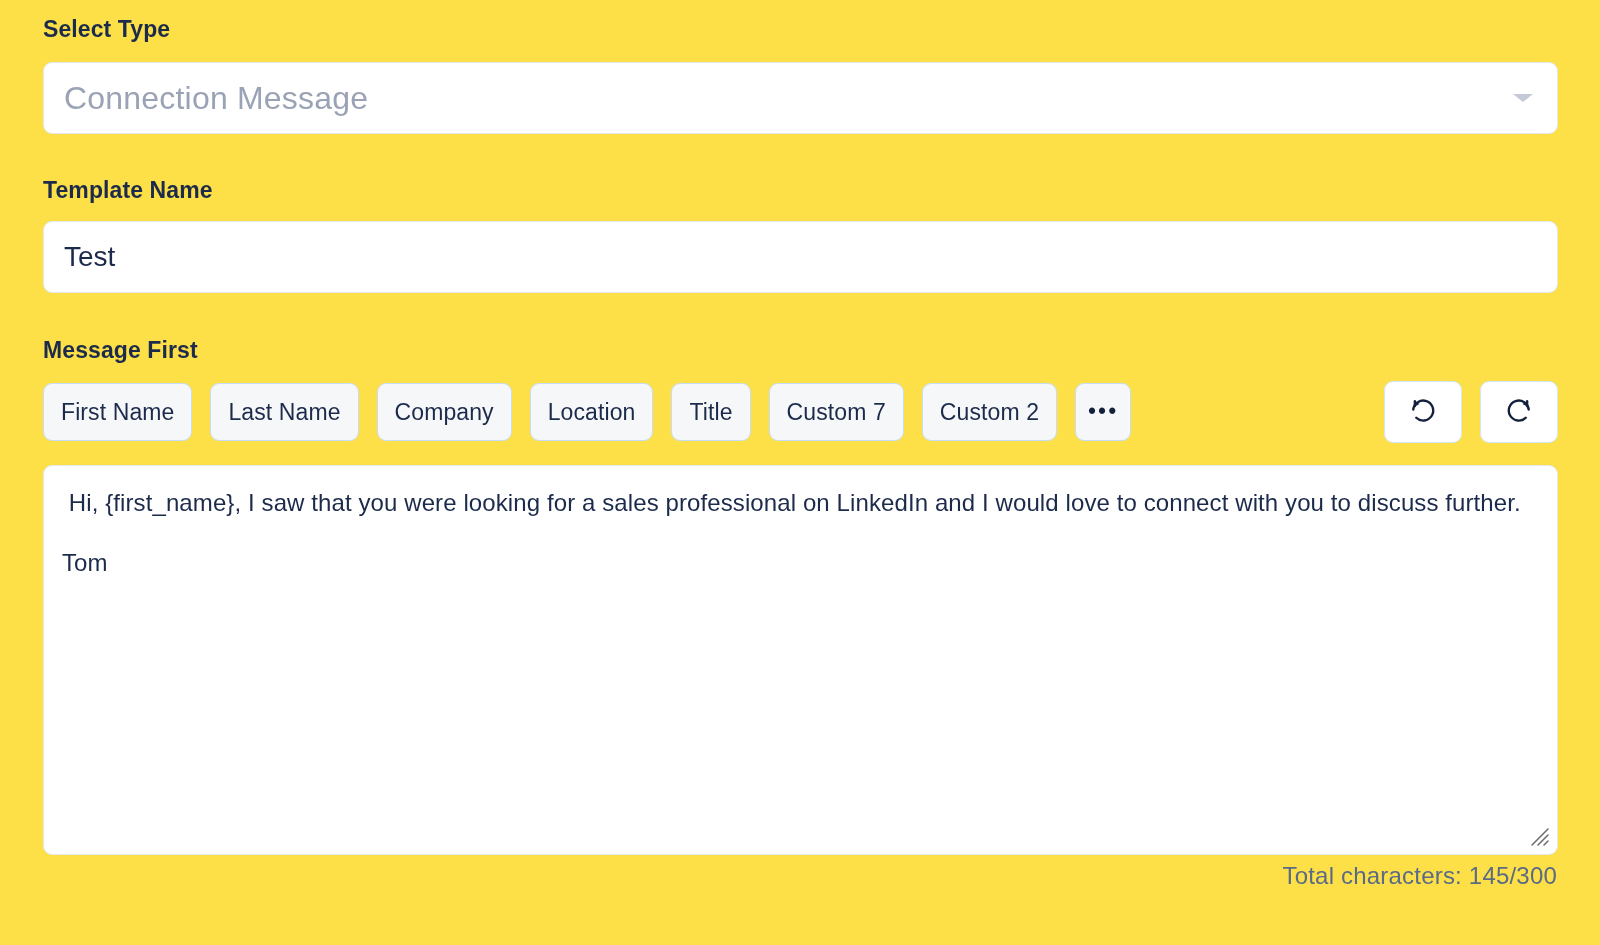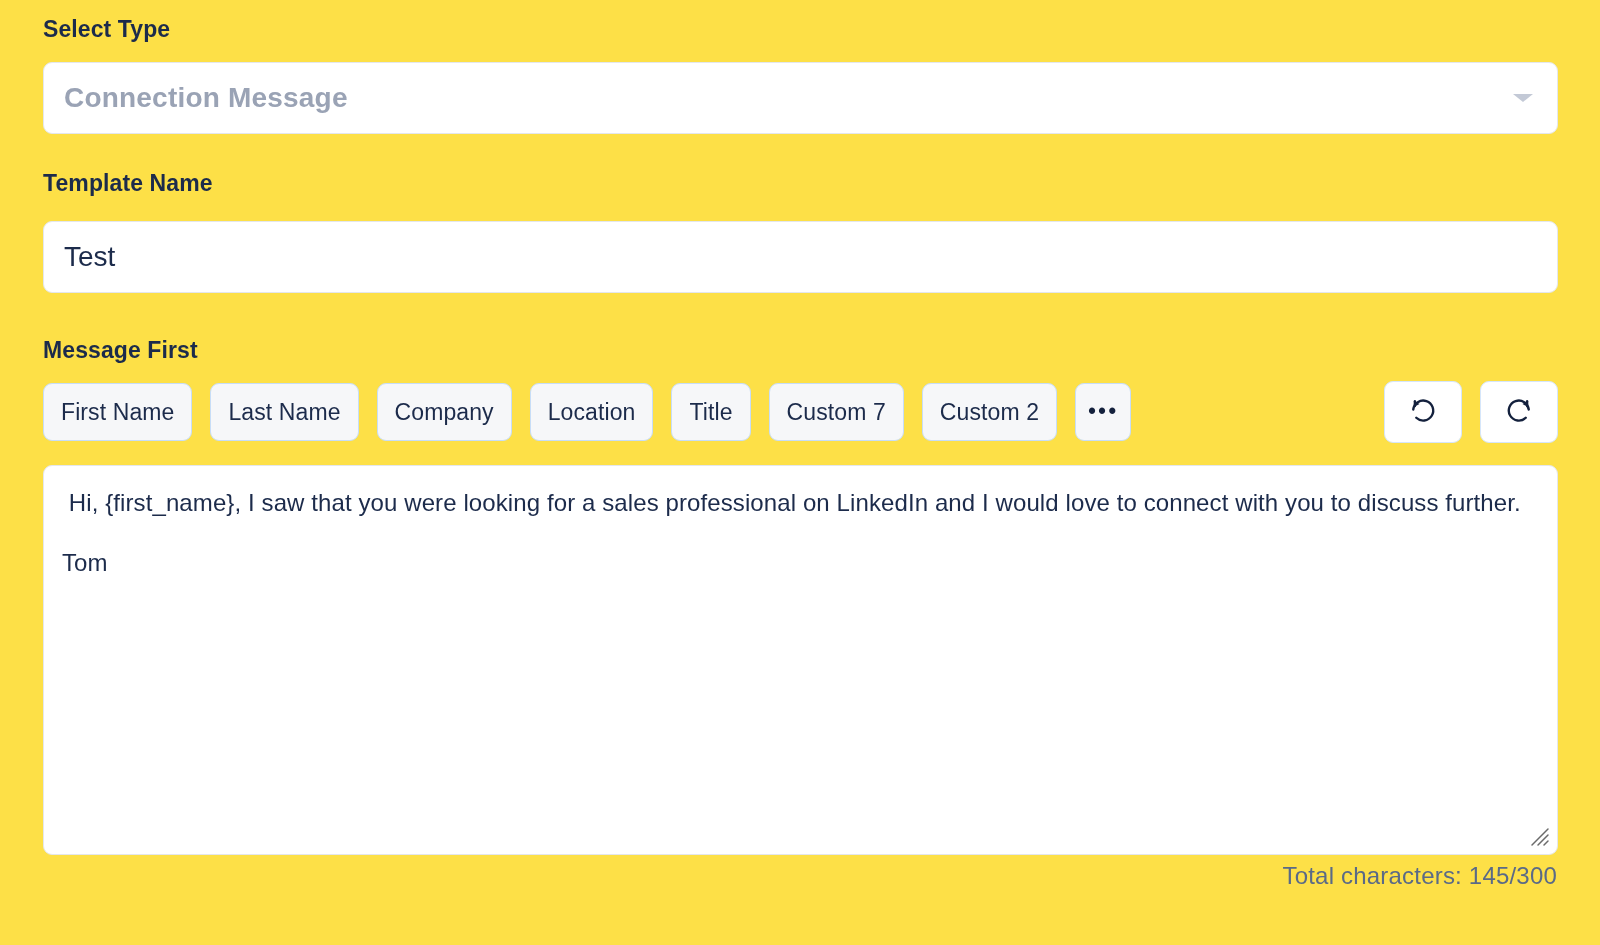--- a/index.html
+++ b/index.html
@@ -42,35 +42,35 @@
     border: 1px solid #e4e7ec;
     border-radius: 9px;
     display: flex;
     align-items: center;
     padding: 0 20px;
     cursor: pointer;
   }
   .select-placeholder {
     flex: 1;
     color: #9aa3b5;
-    font-size: 28px;
-    font-weight: 700;
+    font-size: 32px;
+    font-weight: 400;
     letter-spacing: 0.2px;
   }
   .chevron-down {
     width: 0;
     height: 0;
     margin-right: 4px;
     border-left: 10px solid transparent;
     border-right: 10px solid transparent;
     border-top: 8px solid #c3c9d6;
   }
 
   
-  .label-template-name { position: absolute; left: 43px; top: 172px; }
+  .label-template-name { position: absolute; left: 43px; top: 179px; }
 
   .text-input {
     position: absolute;
     left: 43px;
     top: 221px;
     width: 1515px;
     height: 72px;
     background: #ffffff;
     border: 1px solid #e4e7ec;
     border-radius: 9px;

